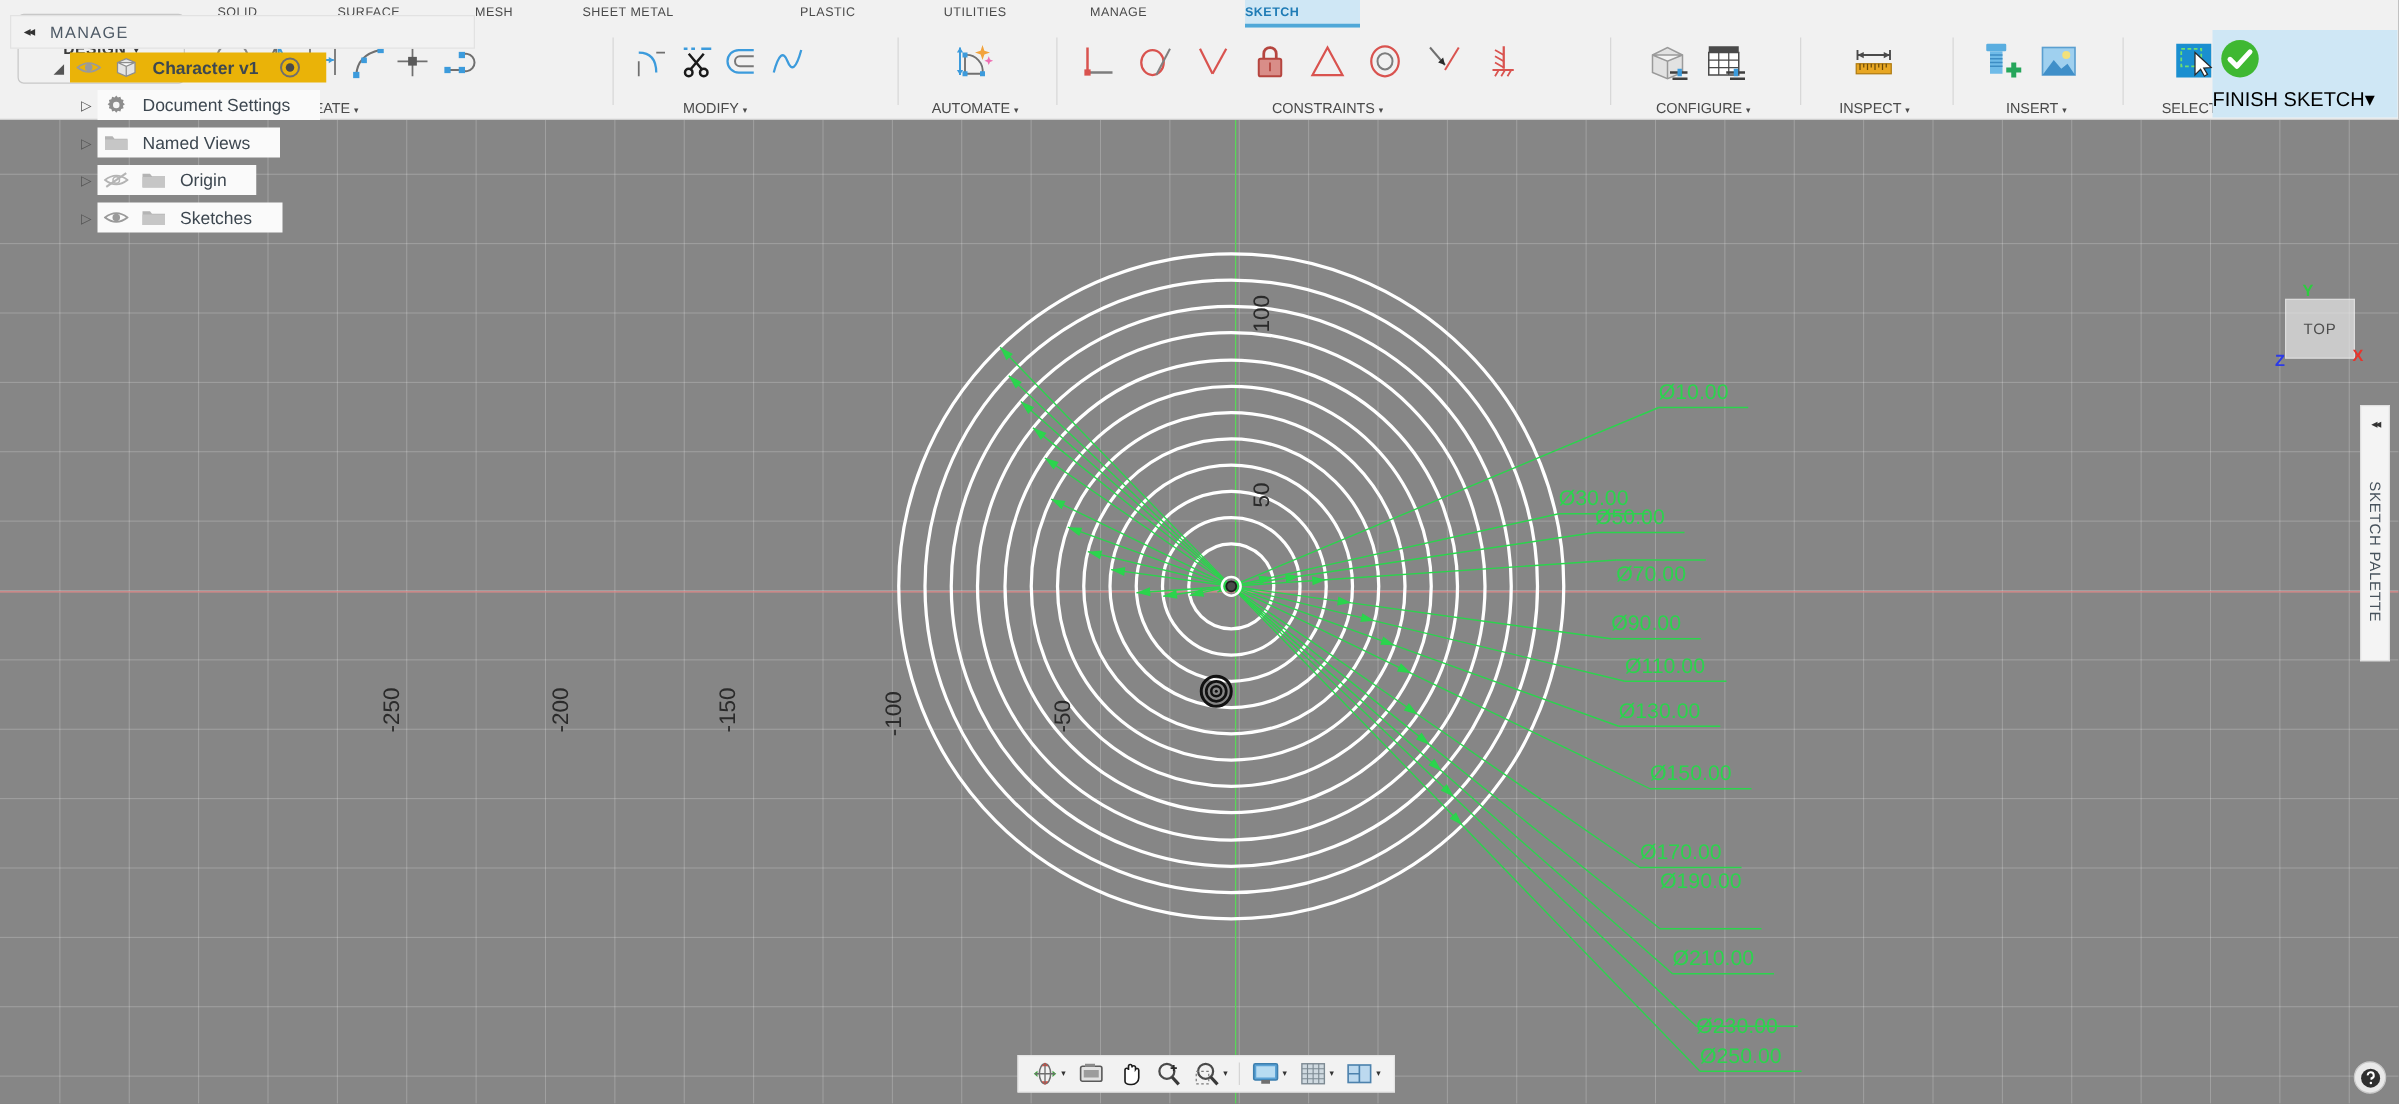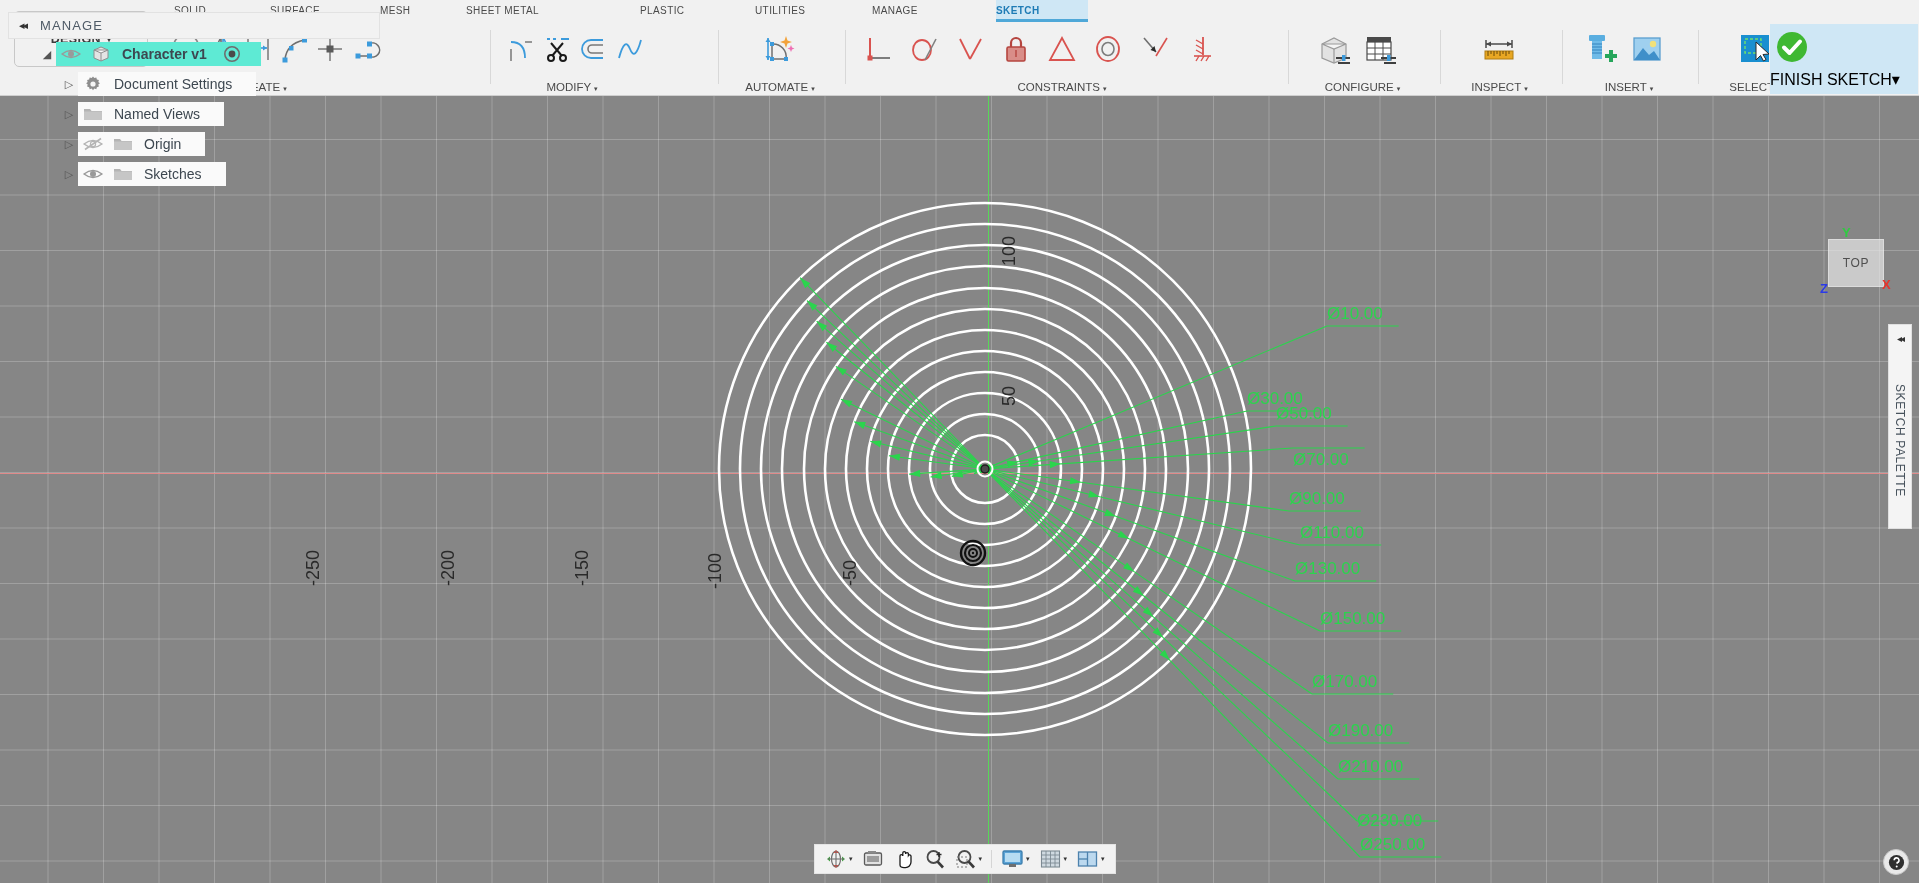--- a/index.html
+++ b/index.html
@@ -78,21 +78,21 @@
   .browser{ position:absolute; left:8px; top:12px; width:372px; }
   .bhead{
     height:27px; background:#f2f2f2; display:flex; align-items:center;
     padding-left:10px; gap:14px; border:1px solid #e2e2e2;
   }
   .bhead .arrows{ color:#333; font-size:11px; letter-spacing:-2px; }
   .bhead .btitle{ font-size:13px; color:#4e5a66; letter-spacing:1.1px; }
   .trow{ display:flex; align-items:center; height:30px; font-size:14px; color:#3d4750; }
   .twist{ width:18px; text-align:center; color:#555; font-size:11px; }
   .chip{ background:#fafafa; display:flex; align-items:center; height:24px; padding-right:14px; }
-  .chip.sel{ background:#5eead4;justify-content:space-between; }
+  .chip.sel{ background:#eab308;justify-content:space-between; }
   .eye{ width:30px; display:flex; align-items:center; justify-content:center; }
   .tlabel{ padding:0 10px 0 6px; white-space:nowrap; }
   .tlabel.strong{ font-weight:bold; color:#3d4750; }
   .endbtn{ width:30px; display:flex; align-items:center; justify-content:center; }
 
   
   .viewcube{ position:absolute; left:1820px; top:137px; width:72px; height:62px; }
   .vcface{
     position:absolute; left:8px; top:6px; width:56px; height:48px;
     background:rgba(228,228,228,.72); border:1px solid rgba(255,255,255,.35);
@@ -564,21 +564,21 @@
     <div id="dims">
         <div class="dimlbl" style="left: 1327px; top: 208px;">Ø10.00</div>
         <div class="dimlbl" style="left: 1247px; top: 293px;">Ø30.00</div>
         <div class="dimlbl" style="left: 1276px; top: 308px;">Ø50.00</div>
         <div class="dimlbl" style="left: 1293px; top: 330px; margin-top: 24px;">Ø70.00</div>
         <div class="dimlbl" style="left: 1289px; top: 393px;">Ø90.00</div>
         <div class="dimlbl" style="left: 1300px; top: 427px;">Ø110.00</div>
         <div class="dimlbl" style="left: 1295px; top: 463px;">Ø130.00</div>
         <div class="dimlbl" style="left: 1320px; top: 513px;">Ø150.00</div>
         <div class="dimlbl" style="left: 1312px; top: 576px;">Ø170.00</div>
-        <div class="dimlbl" style="left: 1328px; top: 625px; text-align: center;">Ø190.00</div>
+        <div class="dimlbl" style="left: 1328px; top: 599px; text-align: center;">Ø190.00</div>
         <div class="dimlbl" style="left: 1338px; top: 661px;">Ø210.00</div>
         <div class="dimlbl" style="left: 1357px; top: 703px; margin-top: 12px;">Ø230.00</div>
         <div class="dimlbl" style="left: 1360px; top: 739px;">Ø250.00</div>
       </div>
 
     <div class="viewcube">
       <div class="vcface">TOP</div>
       <div class="axlabel" style="left: 22px; top: -8px; color: rgb(46, 204, 64);">Y</div>
       <div class="axlabel" style="left: 62px; top: 44px; color: rgb(232, 52, 43);">X</div>
       <div class="axlabel" style="left: 0px; top: 48px; color: rgb(43, 58, 232);">Z</div>

